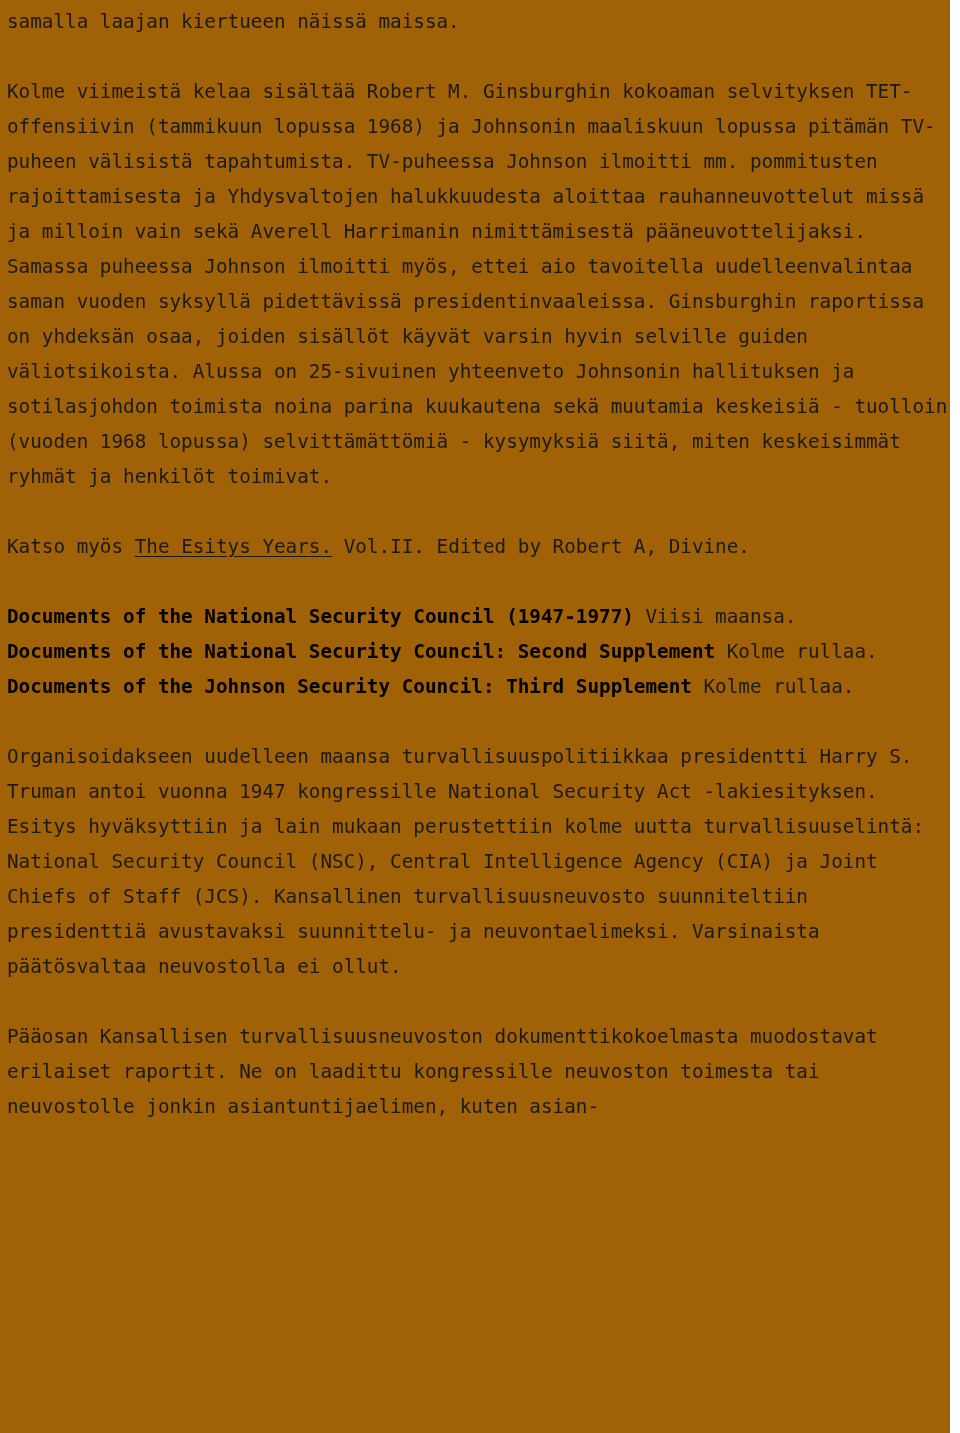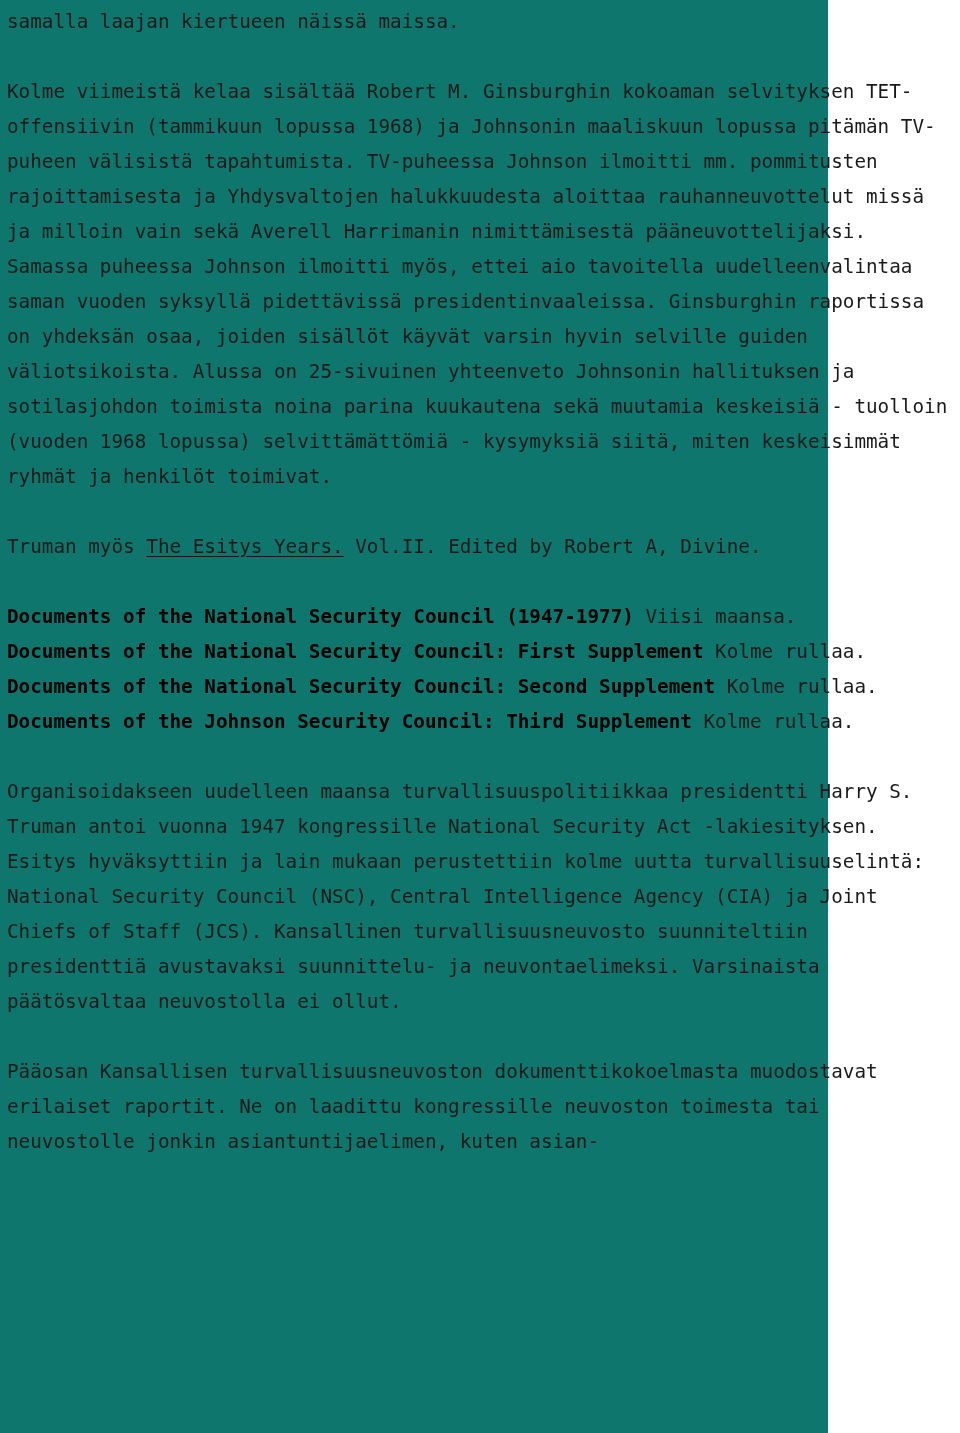--- a/index.html
+++ b/index.html
@@ -8,23 +8,23 @@
     background: #ffffff;
   }
   body {
     width: 960px;
     height: 1433px;
     overflow: hidden;
     font-family: "DejaVu Sans Mono", "Liberation Mono", monospace;
   }
   #page {
     position: relative;
-    width: 828px;
+    width: 950px;
     height: 1433px;
-    background: #0f766e;
+    background: #a16207;
     padding: 16px;
     box-sizing: border-box;
   }
   .doc-body {
     position: absolute;
     left: 7px;
     top: 4px;
     width: 946px;
   }
   p.para {
@@ -59,27 +59,26 @@
   <div class="doc-body">
 
     <p class="para">samalla laajan kiertueen näissä maissa.</p>
 
     <div class="gap-1"></div>
 
     <p class="para">Kolme viimeistä kelaa sisältää Robert M. Ginsburghin kokoaman selvityksen TET-offensiivin (tammikuun lopussa 1968) ja Johnsonin maaliskuun lopussa pitämän TV-puheen välisistä tapahtumista. TV-puheessa Johnson ilmoitti mm. pommitusten rajoittamisesta ja Yhdysvaltojen halukkuudesta aloittaa rauhanneuvottelut missä ja milloin vain sekä Averell Harrimanin nimittämisestä pääneuvottelijaksi. Samassa puheessa Johnson ilmoitti myös, ettei aio tavoitella uudelleenvalintaa saman vuoden syksyllä pidettävissä presidentinvaaleissa. Ginsburghin raportissa on yhdeksän osaa, joiden sisällöt käyvät varsin hyvin selville guiden väliotsikoista. Alussa on 25-sivuinen yhteenveto Johnsonin hallituksen ja sotilasjohdon toimista noina parina kuukautena sekä muutamia keskeisiä - tuolloin (vuoden 1968 lopussa) selvittämättömiä - kysymyksiä siitä, miten keskeisimmät ryhmät ja henkilöt toimivat.</p>
 
     <div class="gap-1"></div>
 
-    <p class="para"><span class="run">Truman myös </span><u class="underline">The Esitys Years.</u><span class="run"> Vol.II. Edited by Robert A, Divine.</span></p>
+    <p class="para"><span class="run">Katso myös </span><u class="underline">The Esitys Years.</u><span class="run"> Vol.II. Edited by Robert A, Divine.</span></p>
 
     <div class="gap-1"></div>
 
     <p class="para"><b class="bold">Documents of the National Security Council (1947-1977)</b><span class="run"> Viisi maansa.</span></p>
 
-    <p class="para"><b class="bold">Documents of the National Security Council: First Supplement</b><span class="run"> Kolme rullaa.</span></p>
 
     <p class="para"><b class="bold">Documents of the National Security Council: Second Supplement</b><span class="run"> Kolme rullaa.</span></p>
 
     <p class="para"><b class="bold">Documents of the Johnson Security Council: Third Supplement</b><span class="run"> Kolme rullaa.</span></p>
 
 
     <div class="gap-1"></div>
 
     <p class="para">Organisoidakseen uudelleen maansa turvallisuuspolitiikkaa presidentti Harry S. Truman antoi vuonna 1947 kongressille National Security Act -lakiesityksen. Esitys hyväksyttiin ja lain mukaan perustettiin kolme uutta turvallisuuselintä: National Security Council (NSC), Central Intelligence Agency (CIA) ja Joint Chiefs of Staff (JCS). Kansallinen turvallisuusneuvosto suunniteltiin presidenttiä avustavaksi suunnittelu- ja neuvontaelimeksi. Varsinaista päätösvaltaa neuvostolla ei ollut.</p>
 

